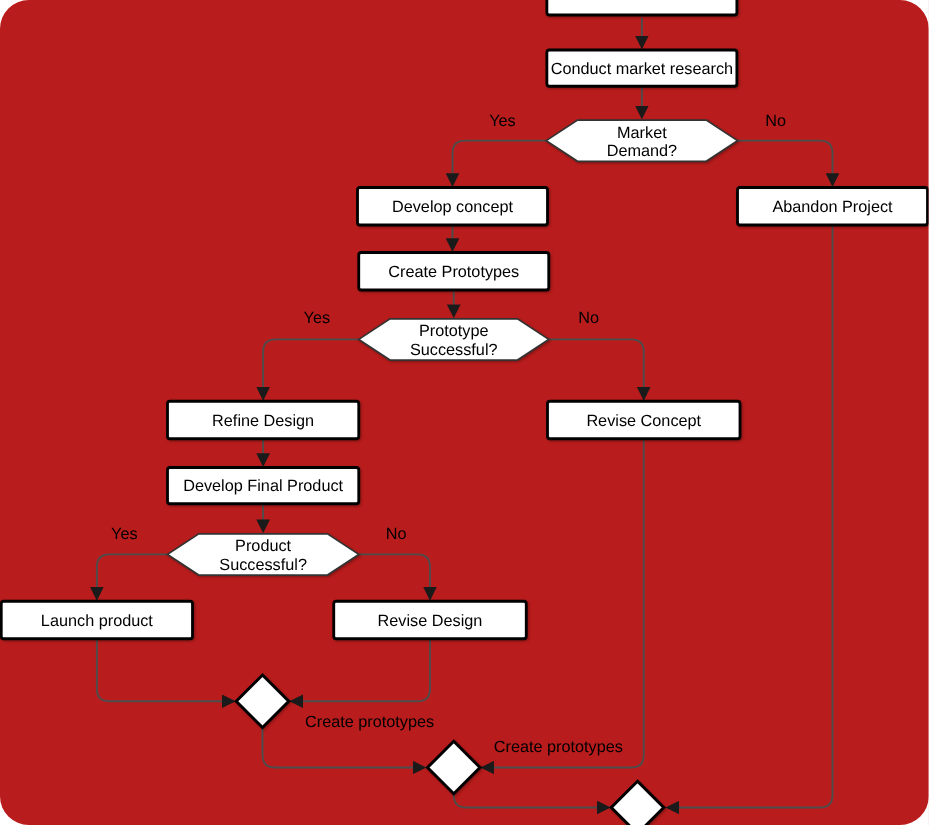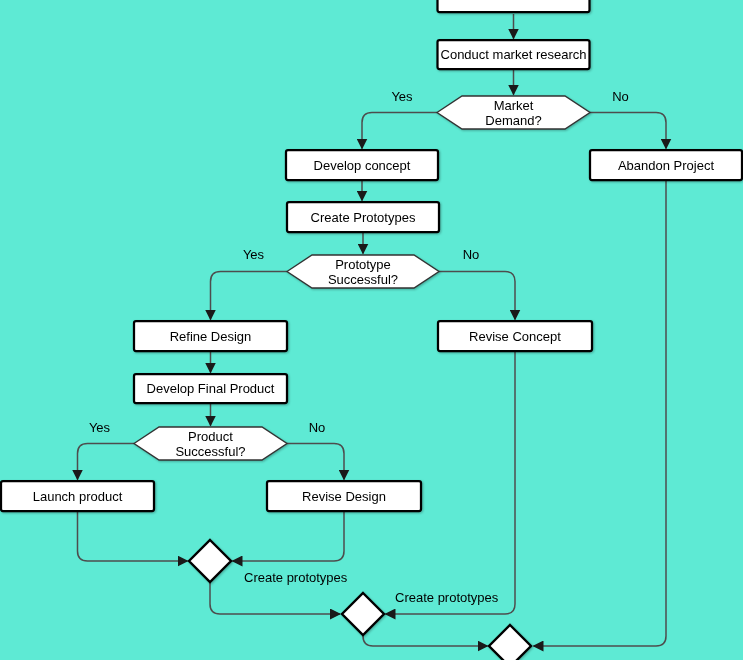--- a/index.html
+++ b/index.html
@@ -5,21 +5,22 @@
   html, body {
     margin: 0;
     padding: 0;
     background: #ffffff;
   }
   #canvas {
     position: relative;
     width: 743px;
     height: 660px;
     overflow: hidden;
-    background: #5eead4;
+    background: #b91c1c;
+    border-radius: 23px;
   }
   svg text {
     font-family: "Liberation Sans", sans-serif;
     font-size: 13px;
     fill: #000000;
   }
   .process {
     fill: #ffffff;
     stroke: #000000;
     stroke-width: 2.25;

